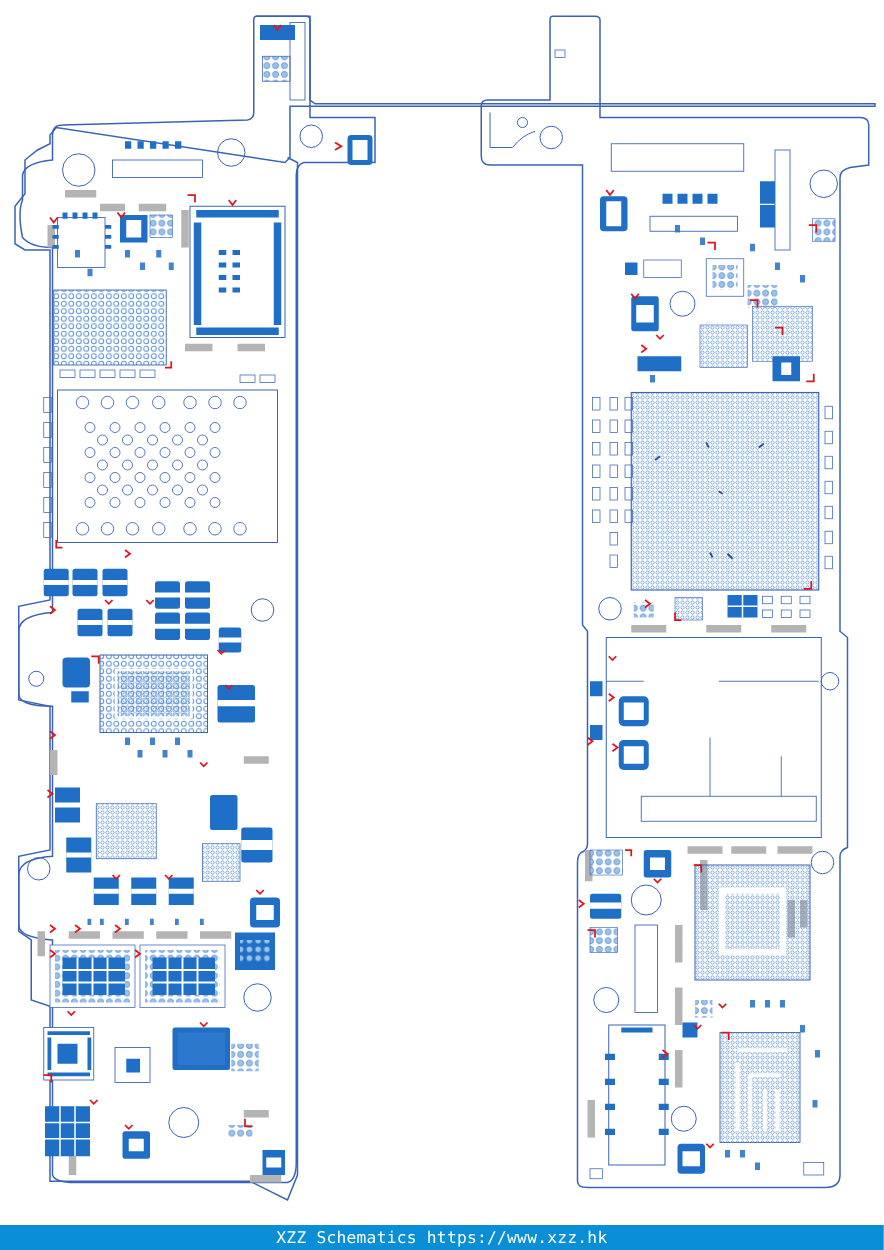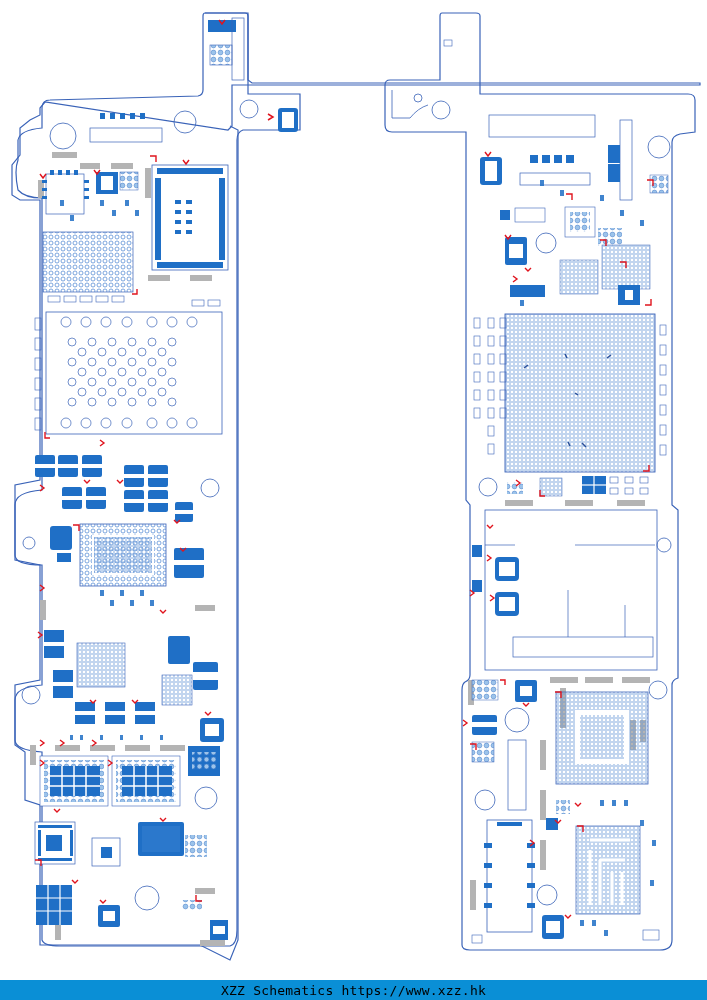--- a/index.html
+++ b/index.html
@@ -1,20 +1,20 @@
 <!DOCTYPE html>
 <html><head>
 <meta charset="utf-8">
 <style>
   html, body { margin: 0; padding: 0; background: #ffffff; }
   body { width: 707px; height: 1000px; position: relative; overflow: hidden; font-family: "DejaVu Sans Mono", monospace; }
   #canvas { position: absolute; left: 0; top: 0; width: 707px; height: 980px; }
   .footer {
     position: absolute; left: 0; top: 980px; width: 707px; height: 20px;
-    background: #0a8fd6; color: #000000;
+    background: #0a8fd6; color: #ffffff;
     font-family: "DejaVu Sans Mono", monospace; font-size: 13px;
     display: flex; align-items: center; justify-content: center; letter-spacing: 0.2px;
   }
   .footer span { white-space: pre; }
 </style>
 </head>
 <body>
 
 <svg id="canvas" viewBox="0 0 707 980" xmlns="http://www.w3.org/2000/svg">
   <defs>

